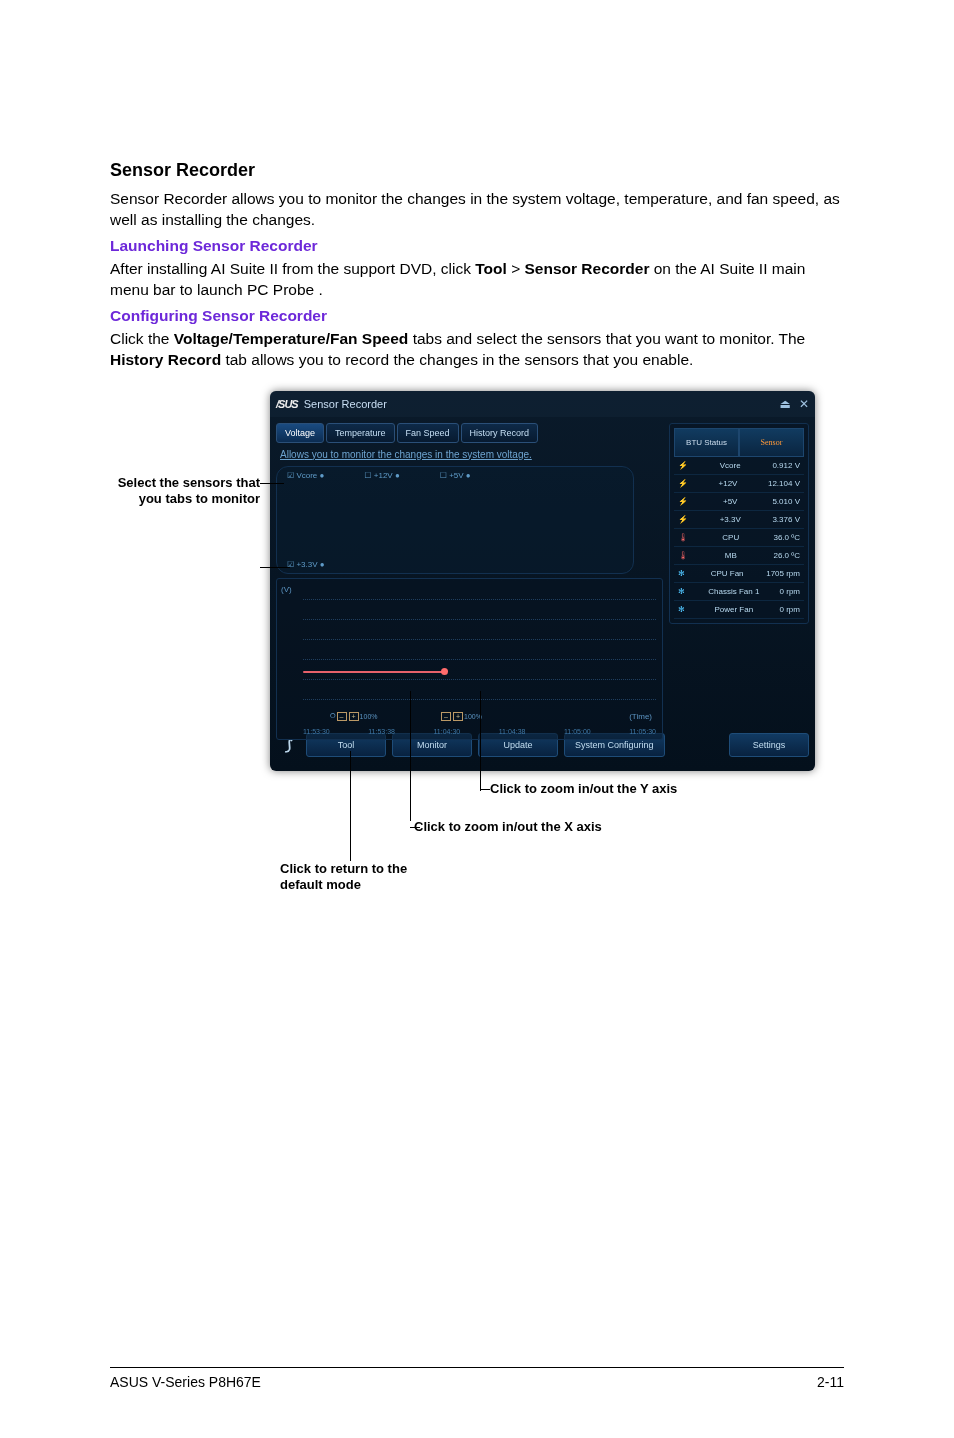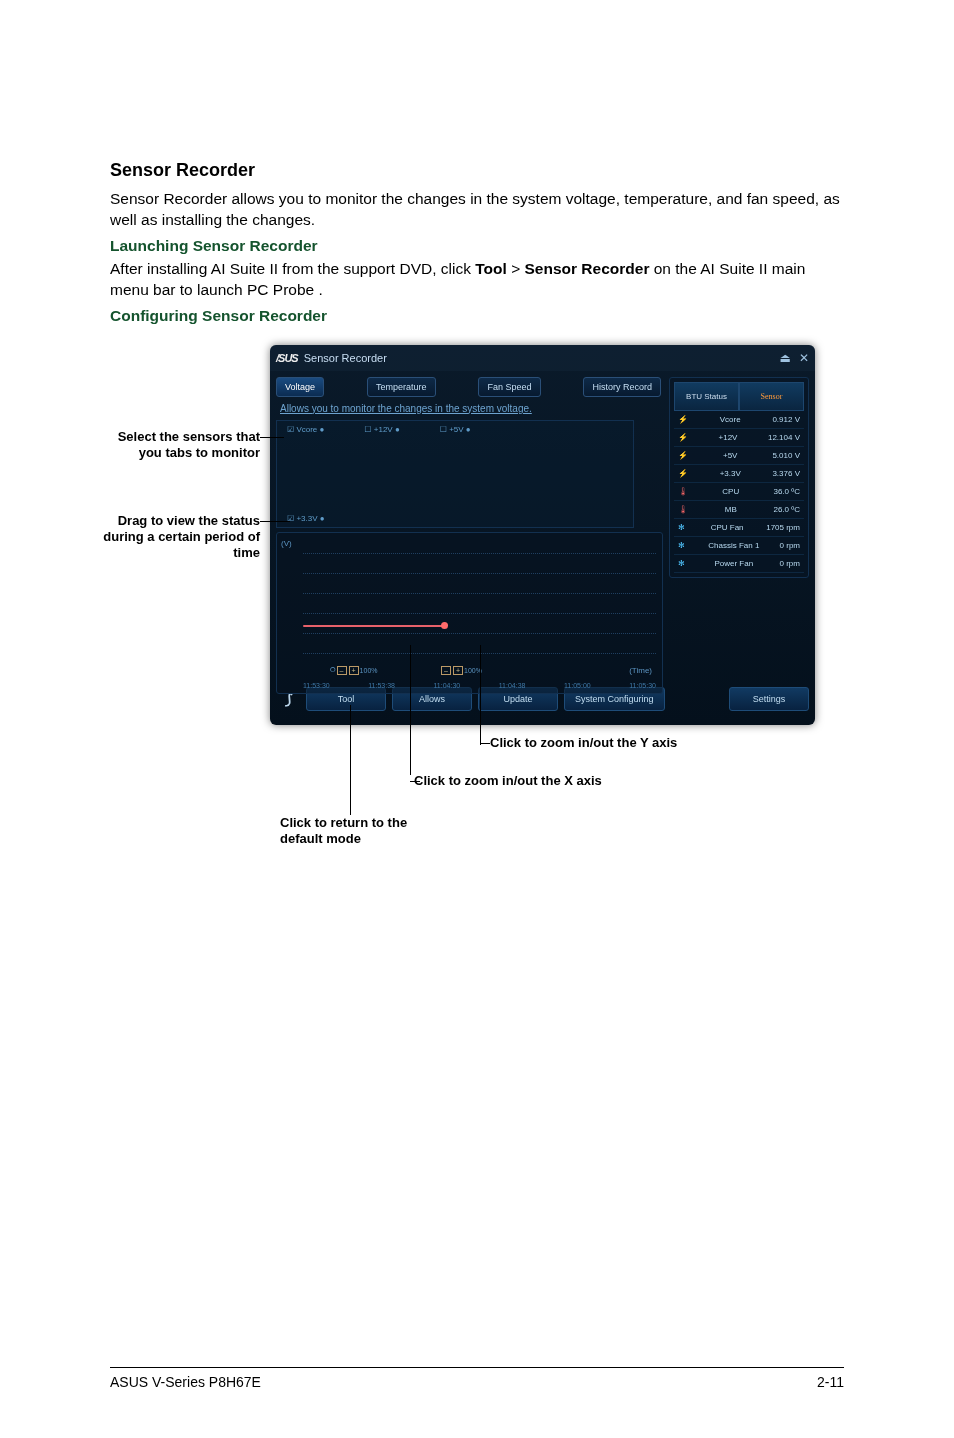--- a/index.html
+++ b/index.html
@@ -23,21 +23,21 @@
   }
   .body-text {
     font-size: 15.5px;
     color: #000;
     line-height: 1.35;
     margin-bottom: 6px;
   }
   .sub-title {
     font-size: 15.5px;
     font-weight: bold;
-    color: #14532d;
+    color: #6d28d9;
     margin-bottom: 4px;
     margin-top: 2px;
   }
   .bold {
     font-weight: bold;
   }
   .figure-wrap {
     position: relative;
     margin: 20px 0 0 0;
     height: 560px;
@@ -88,21 +88,21 @@
   }
   .sr-left {
     flex: 1;
     padding: 6px 6px 0 6px;
     position: relative;
   }
   .sr-right {
     width: 140px;
     padding: 6px 6px 0 0;
   }
-  .sr-tabs { display:flex; gap:0;justify-content:space-between; }
+  .sr-tabs { display:flex; gap:0; }
   .sr-tab {
     background: linear-gradient(#0e2a48,#071a30);
     border: 1px solid #2a4f78;
     color:#c6dff4;
     font-size:9px;
     padding:4px 8px;
     border-radius:3px;
     margin-right:2px;
   }
   .sr-tab.active {
@@ -116,21 +116,21 @@
     text-decoration:underline;
   }
   .sr-checks {
     display:flex;
     gap:40px;
     padding:4px 6px 4px 10px;
     font-size:8px;
     color:#5f9bc8;
     border:1px solid #123050;
     background:rgba(8,30,50,0.4);
-    border-radius:0;
+    border-radius:12px;
     flex-wrap:wrap;
     width:340px;
   }
   .sr-graph {
     margin-top:4px;
     height:160px;
     background: rgba(5,18,32,0.5);
     border:1px solid #123050;
     border-radius:3px;
     position:relative;
@@ -227,20 +227,23 @@
 <div class="page">
   <div class="h-title">Sensor Recorder</div>
   <div class="body-text">Sensor Recorder allows you to monitor the changes in the system voltage, temperature, and fan speed, as well as installing the changes.</div>
 
   <div class="sub-title">Launching Sensor Recorder</div>
   <div class="body-text">
     <span>After installing AI Suite II from the support DVD, click </span><span class="bold">Tool</span><span> &gt; </span><span class="bold">Sensor Recorder</span><span> on the AI Suite II main menu bar to launch PC Probe .</span>
   </div>
 
   <div class="sub-title">Configuring Sensor Recorder</div>
+  <div class="body-text">
+    <span>Click the </span><span class="bold">Voltage/Temperature/Fan Speed</span><span> tabs and select the sensors that you want to monitor. The </span><span class="bold">History Record</span><span> tab allows you to record the changes in the sensors that you enable.</span>
+  </div>
 
   <div class="figure-wrap">
 
     <div class="screenshot">
       <div class="sr-titlebar">
         <span class="sr-logo">/SUS</span>
         <span class="sr-appname">Sensor Recorder</span>
         <div class="sr-winbtns">
           <span>⏏</span>
           <span>✕</span>
@@ -346,32 +349,31 @@
                   <span>Power Fan</span>
                   <span>0 rpm</span>
                 </div>
             </div>
           </div>
         </div>
       </div>
       <div class="sr-bottom">
         <div class="sr-asus-ic">⟆</div>
         <div class="sr-btn">Tool</div>
-        <div class="sr-btn">Allows</div>
+        <div class="sr-btn">Monitor</div>
         <div class="sr-btn">Update</div>
         <div class="sr-btn" style="min-width:78px">System Configuring</div>
         <div style="flex:1"></div>
         <div class="sr-btn">Settings</div>
       </div>
     </div>
 
     <div class="anno right" style="left:-10px; top:84px; width:160px;">Select the sensors that you tabs to monitor</div>
     <div class="anno-line" style="left:150px; top:92px; width:24px; height:1px;"></div>
 
-    <div class="anno right" style="left:-10px; top:168px; width:160px;">Drag to view the status during a certain period of time</div>
     <div class="anno-line" style="left:150px; top:176px; width:30px; height:1px;"></div>
 
     <div class="anno-line" style="left:240px; top:360px; width:1px; height:110px;"></div>
     <div class="anno-line" style="left:300px; top:300px; width:1px; height:130px;"></div>
     <div class="anno-line" style="left:370px; top:300px; width:1px; height:100px;"></div>
 
     <div class="anno" style="left:380px; top:390px; width:200px;">Click to zoom in/out the Y axis</div>
     <div class="anno-line" style="left:370px; top:398px; width:10px; height:1px;"></div>
 
     <div class="anno" style="left:304px; top:428px; width:200px;">Click to zoom in/out the X axis</div>

